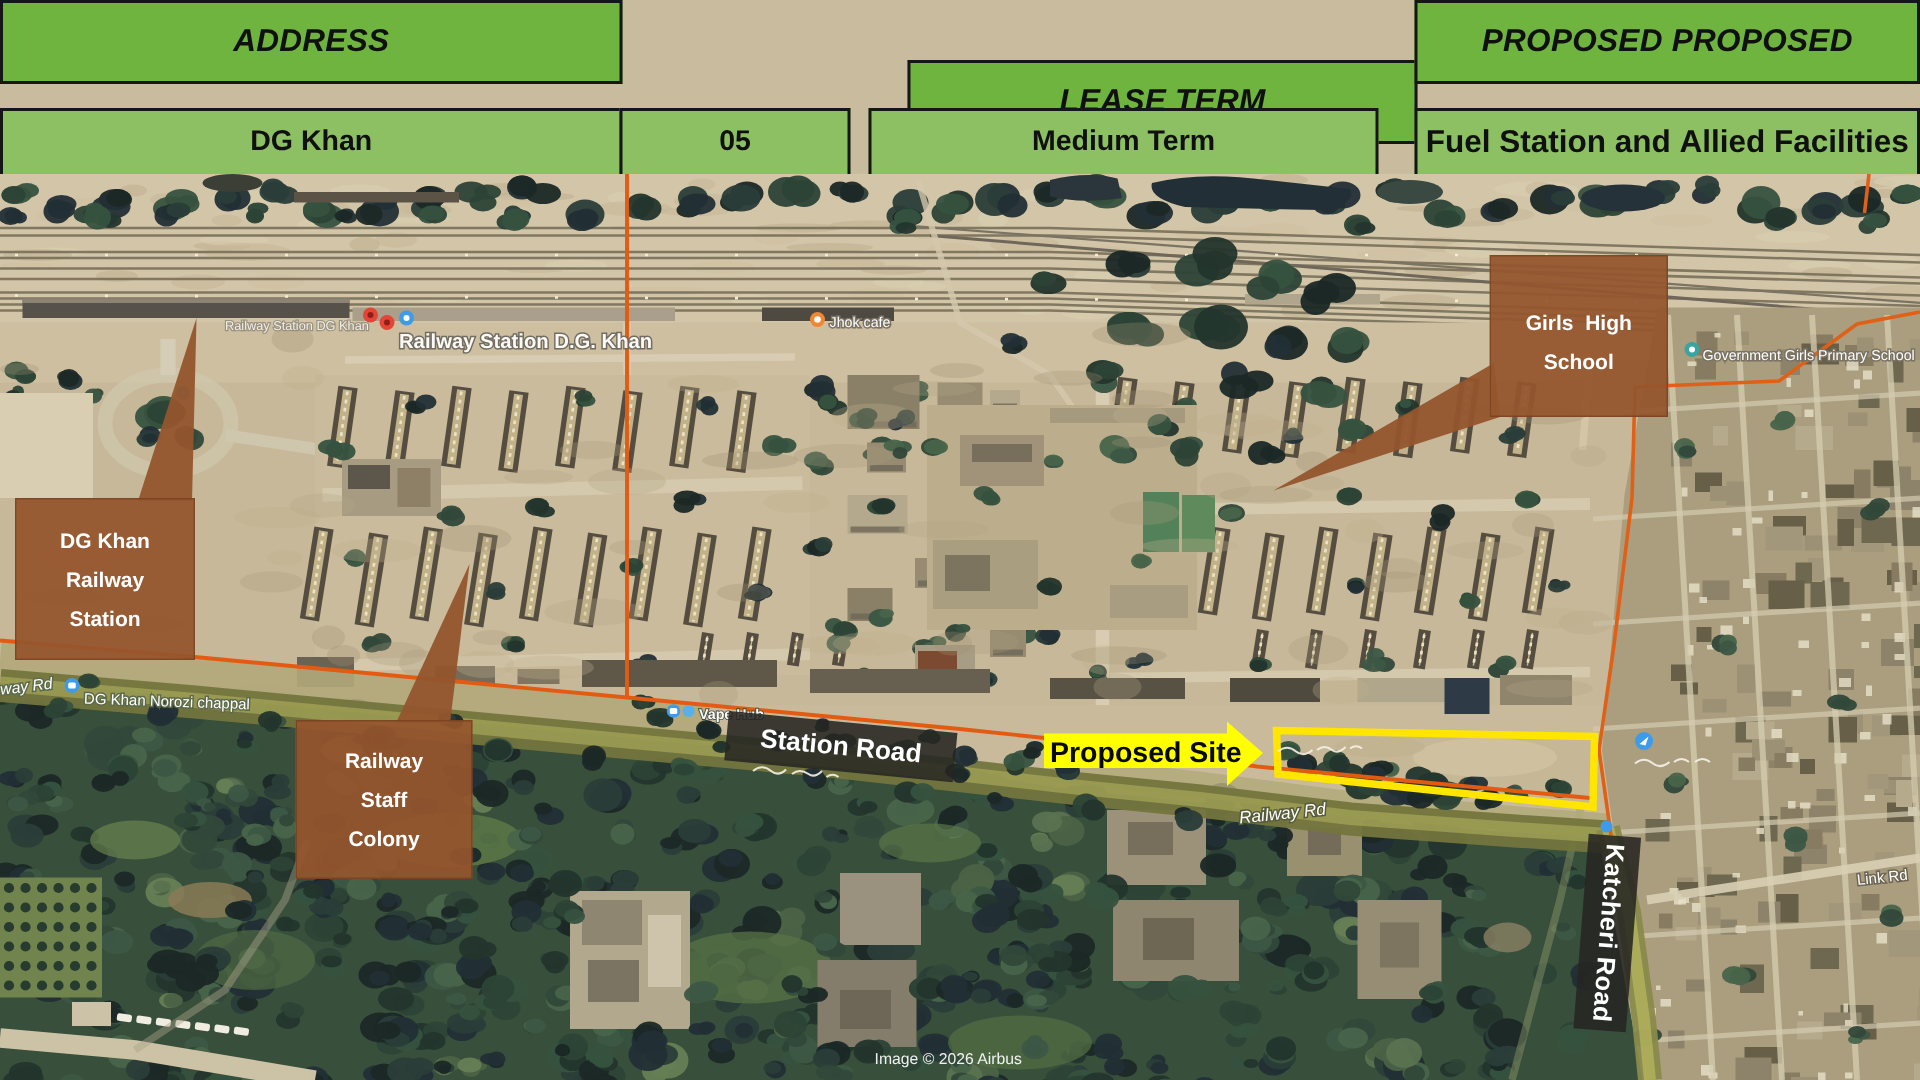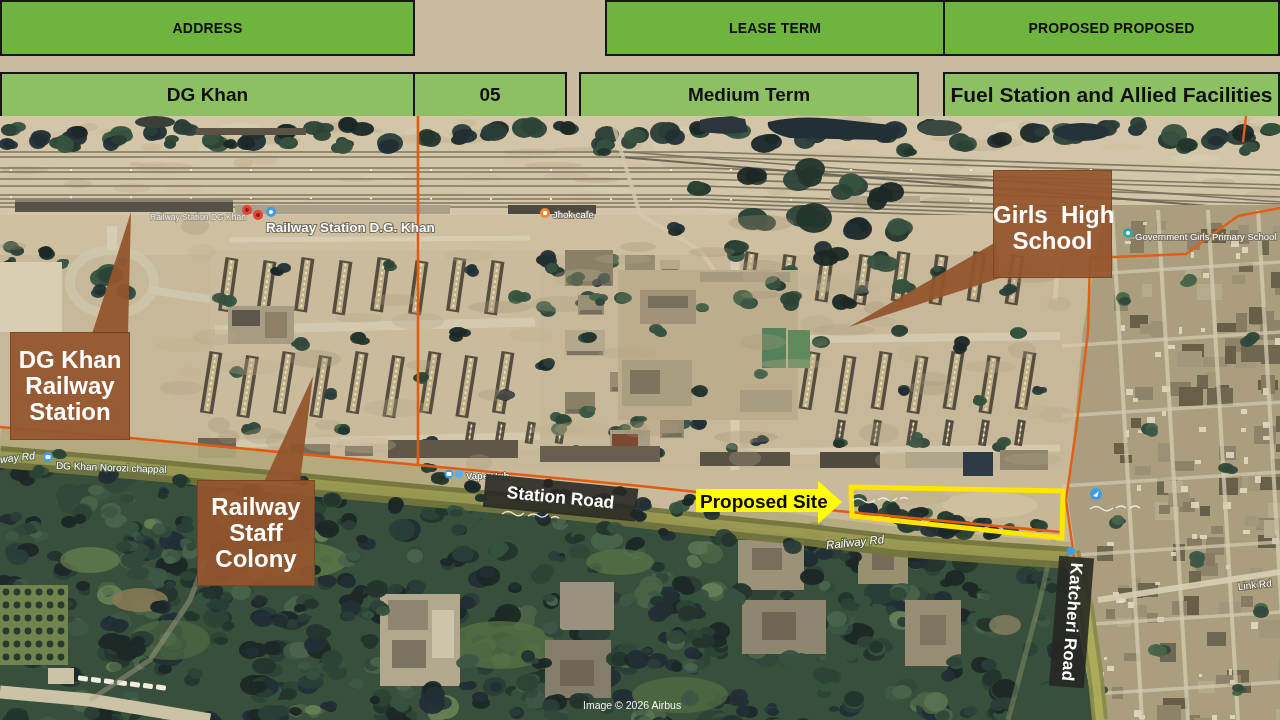--- a/index.html
+++ b/index.html
@@ -1,27 +1,27 @@
 <!DOCTYPE html>
 <html><head><meta charset="utf-8">
 <style>
 html,body{margin:0;padding:0;width:1280px;height:720px;overflow:hidden;background:#c9bc9e;font-family:"Liberation Sans",sans-serif;}
 .tbl{position:absolute;left:0;top:0;width:1280px;height:116px;}
 .cell{position:absolute;box-sizing:border-box;border:2px solid #161616;display:flex;align-items:center;justify-content:center;font-weight:bold;color:#101010;}
-.r1{background:#6eb43e;height:56px;top:0;font-size:14px;letter-spacing:.2px;}
+.r1{background:#6eb43e;height:56px;top:0;font-size:21px;letter-spacing:.2px;font-style:italic;}
 .r2{background:#8cc063;height:46px;top:72px;font-size:19px;}
 </style></head>
 <body>
 
 <div class="tbl">
 
 <div class="cell r1" style="left:0;width:415px;">ADDRESS</div>
 
 
-<div class="cell r1" style="left:605px;width:340px;">LEASE TERM</div>
+<div class="cell r1" style="left:605px;width:340px;margin-top:40px;">LEASE TERM</div>
 
 <div class="cell r1" style="left:943px;width:337px;">PROPOSED PROPOSED</div>
 
 <div class="cell r2" style="left:0;width:415px;">DG Khan</div>
 
 <div class="cell r2" style="left:413px;width:154px;">05</div>
 
 <div class="cell r2" style="left:579px;width:340px;">Medium Term</div>
 
 <div class="cell r2" style="left:943px;width:337px;font-size:21px;">Fuel&nbsp;Station&nbsp;and&nbsp;Allied&nbsp;Facilities</div>
@@ -2776,21 +2776,21 @@
 <circle cx="1071" cy="551" r="4" fill="#3e9bea"></circle>
 <circle cx="122" cy="262" r="4.5" fill="#4a79c8"></circle>
 <g stroke="#f5f2e6" stroke-width="1.4" fill="none" opacity=".9">
 <path d="M502 514 q6 -5 12 0 q5 4 10 -1 M528 516 q5 -4 11 0 q4 3 9 -2 M551 518 q4 -3 8 0"></path>
 <path d="M852 501 q6 -5 12 0 q5 4 11 -1 M878 500 q5 -4 10 0 q4 3 9 -2 M900 499 q4 -3 8 0"></path>
 <path d="M1090 509 q6 -5 12 0 q5 4 11 -1 M1116 508 q5 -4 10 0 M1130 508 q5 -4 10 0"></path>
 </g>
 </svg>
 
 <style>
-.callout{position:absolute;background:rgba(148,85,45,.93);color:#fff;font-weight:bold;font-size:24px;text-align:center;display:flex;flex-direction:column;justify-content:center;line-height:26px;box-shadow:inset 0 0 0 1px rgba(96,48,20,.45);}
+.callout{position:absolute;background:rgba(148,85,45,.93);color:#fff;font-weight:bold;font-size:14px;text-align:center;display:flex;flex-direction:column;justify-content:center;line-height:26px;box-shadow:inset 0 0 0 1px rgba(96,48,20,.45);}
 .blabel{position:absolute;background:rgba(38,38,34,.88);color:#fff;font-weight:bold;display:flex;align-items:center;justify-content:center;}
 </style>
 <svg width="1280" height="720" viewBox="0 0 1280 720" style="position:absolute;left:0;top:0">
 
 <polygon points="131,212 92,334 128,334" fill="rgba(148,85,45,.95)"></polygon>
 
 <polygon points="313,376 264,482 300,482" fill="rgba(148,85,45,.95)"></polygon>
 
 <polygon points="849,327 996,242 1000,278" fill="rgba(148,85,45,.95)"></polygon>
 </svg>

